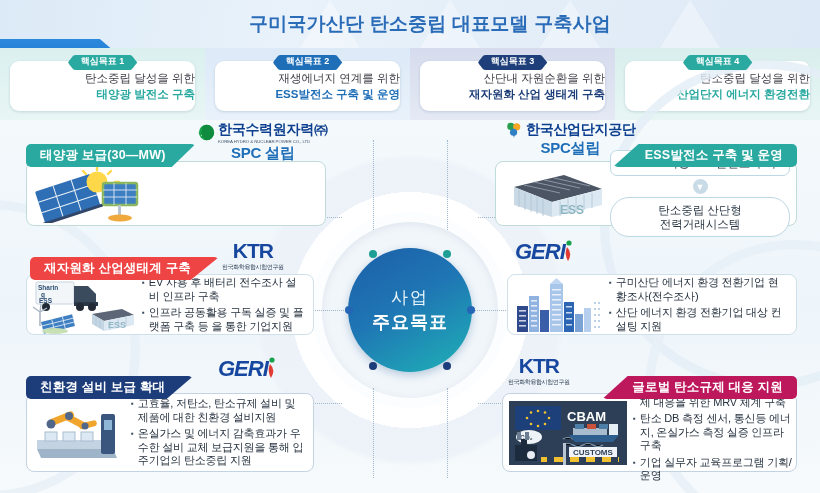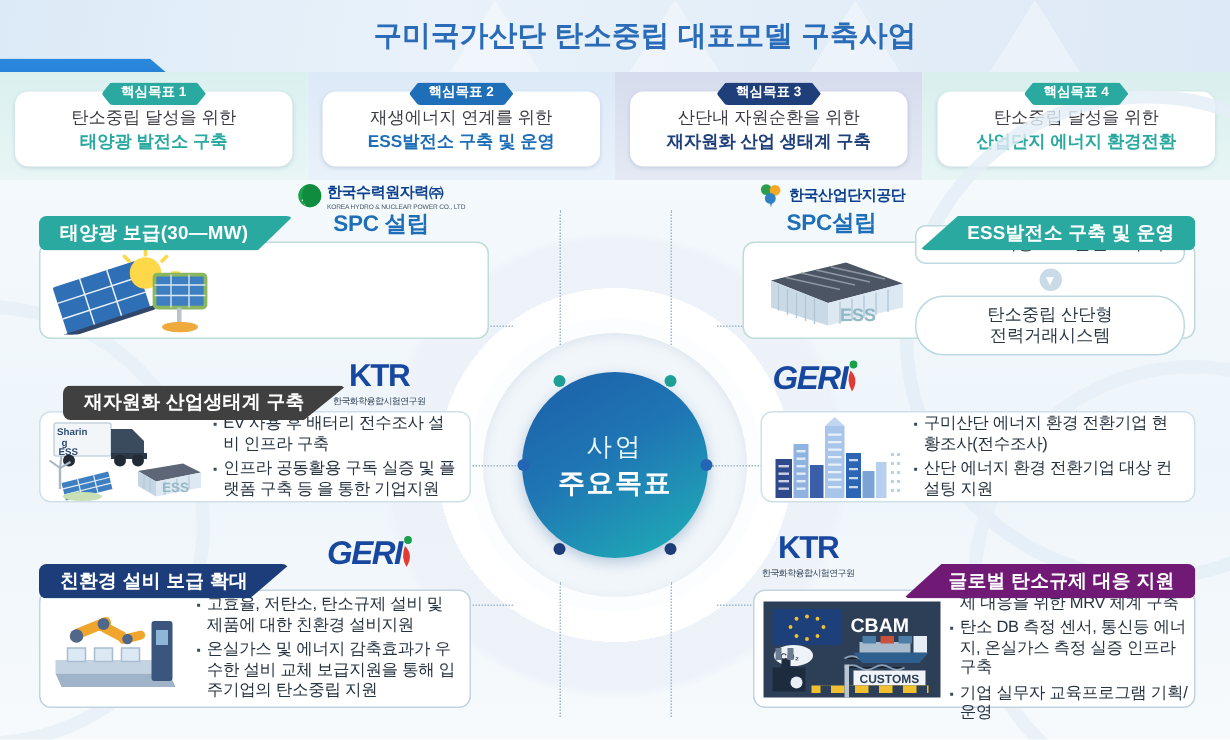--- a/index.html
+++ b/index.html
@@ -44,21 +44,21 @@
   .goals { position: absolute; left: 0; top: 48px; width: 820px; height: 72px; display: flex; }
   .goal-col { flex: 1; position: relative; }
   .goal-col:nth-child(1) { background: linear-gradient(180deg,#daf0ef 0%, #e8f6f5 100%); }
   .goal-col:nth-child(2) { background: linear-gradient(180deg,#dce9f7 0%, #e9f2fb 100%); }
   .goal-col:nth-child(3) { background: linear-gradient(180deg,#d6dced 0%, #e4e9f4 100%); }
   .goal-col:nth-child(4) { background: linear-gradient(180deg,#d9efed 0%, #e7f6f4 100%); }
   .goal-card {
     position: absolute; left: 10px; right: 10px; top: 13px; height: 50px;
     background: #ffffff; border-radius: 9px;
     box-shadow: 0 1px 3px rgba(40,70,110,0.18);
-    display: flex; flex-direction: column; align-items: center; justify-content: center;
+    display: flex; flex-direction: column; align-items: flex-end; justify-content: center;
     gap: 1px;
   }
   .goal-line { font-size: 11.5px; color: #3c3c46; white-space: nowrap; }
   .goal-line.accent { font-weight: bold; }
   .goal-badge {
     position: absolute; top: 7px; left: 50%; transform: translateX(-50%);
     height: 15px; padding: 0 13px; border-radius: 8px;
     display: flex; align-items: flex-start; justify-content: center;
     clip-path: polygon(6px 0, calc(100% - 6px) 0, 100% 50%, calc(100% - 6px) 100%, 6px 100%, 0 50%);
     z-index: 3;
@@ -111,21 +111,21 @@
   .panel-box {
     position: absolute; top: 17px; left: 0; right: 0; bottom: 0;
     background: #ffffff; border: 1.3px solid #cfe0ea; border-radius: 8px;
     display: flex; align-items: center; z-index: 3;
   }
   .logo {
     position: absolute; top: -3px; z-index: 6;
     display: flex; flex-direction: column; align-items: center;
   }
   .logo-main { display: flex; align-items: center; gap: 3px; }
-  .logo-name { font-size: 10px; font-weight: bold; color: #0d3f8f; white-space: nowrap; letter-spacing: -.3px; }
+  .logo-name { font-size: 14px; font-weight: bold; color: #0d3f8f; white-space: nowrap; letter-spacing: -.3px; }
   .logo-sub { font-size: 4.4px; color: #44566b; white-space: nowrap; letter-spacing: -.1px; }
   .logo-sub2 { font-size: 6px; color: #2b3c52; white-space: nowrap; letter-spacing: -.4px; }
   .logo-spc { font-size: 15px; font-weight: bold; color: #1f6fb8; letter-spacing: -.2px; }
 
   .bullets { padding: 4px 7px 4px 4px; flex: 1; }
   .bullet { display: flex; gap: 4px; align-items: flex-start; margin-bottom: 3px; }
   .bullet:last-child { margin-bottom: 0; }
   .bullet .bdot { color: #3a4a5c; font-size: 8px; line-height: 14px; }
   .bullet .btxt { font-size: 11px; color: #26323f; line-height: 13.5px; letter-spacing: -.2px; }
 
@@ -339,21 +339,21 @@
         <div style="flex:1; padding:3px 6px 3px 0;">
           <div class="sub-card">50MWh 이상 ESS발전소 구축</div>
           <div class="arrow-dn">▼</div>
           <div class="sub-card" style="white-space:pre-line;border-radius:19px;">탄소중립 산단형
 전력거래시스템</div>
         </div>
       </div>
     </div>
 
     <div class="panel" style="left:26px; top:137px; width:288px; height:78px;">
-      <div class="panel-tab" style="left:16px; background:#404040; clip-path:polygon(0 0,100% 0,85% 100%,0 100%); padding-right:28px;">
+      <div class="panel-tab" style="left:4px; background:#ef4444; clip-path:polygon(0 0,100% 0,85% 100%,0 100%); padding-right:28px;">
         <span>재자원화 산업생태계 구축</span>
       </div>
       <div class="logo" style="left:196px; top:-18px;">
         <div style="font-size:21px; font-weight:bold; color:#17479e; letter-spacing:-1px;">KTR</div>
         <div class="logo-sub2">한국화학융합시험연구원</div>
       </div>
       <div class="panel-box">
         <div class="illus" style="width:108px; height:58px; margin-left:3px;">
           <svg width="108" height="58" viewBox="0 0 108 58">
             <rect x="6" y="6" width="38" height="22" rx="1.5" fill="#f3f6f9" stroke="#c6d3de"></rect>
@@ -519,21 +519,21 @@
           </div>
           <div class="bullet">
             <span class="bdot">▪</span>
             <span class="btxt">온실가스 및 에너지 감축효과가 우수한 설비 교체 보급지원을 통해 입주기업의 탄소중립 지원</span>
           </div>
         </div>
       </div>
     </div>
 
     <div class="panel" style="left:502px; top:256px; width:295px; height:96px;">
-      <div class="panel-tab right" style="right:0; background:#701a75; clip-path:polygon(13% 0,100% 0,100% 100%,0 100%); padding-left:30px;">
+      <div class="panel-tab right" style="right:0; background:#be185d; clip-path:polygon(13% 0,100% 0,100% 100%,0 100%); padding-left:30px;">
         <span>글로벌 탄소규제 대응 지원</span>
       </div>
       <div class="logo" style="left:6px; top:-22px;">
         <div style="font-size:21px; font-weight:bold; color:#17479e; letter-spacing:-1px;">KTR</div>
         <div class="logo-sub2">한국화학융합시험연구원</div>
       </div>
       <div class="panel-box" style="border-color:#c4d3e2;">
         <div class="illus" style="width:122px; height:68px; margin-left:4px;">
           <svg width="122" height="68" viewBox="0 0 122 68">
             <rect x="2" y="2" width="118" height="64" fill="#2c3f56"></rect>

